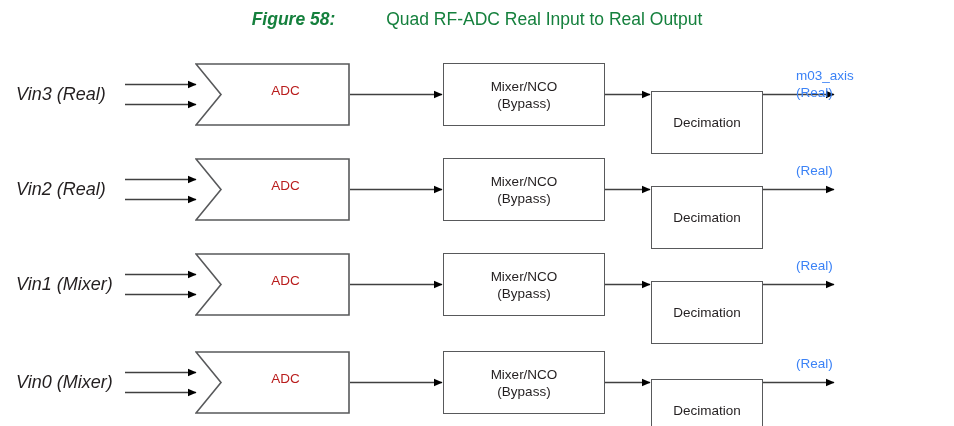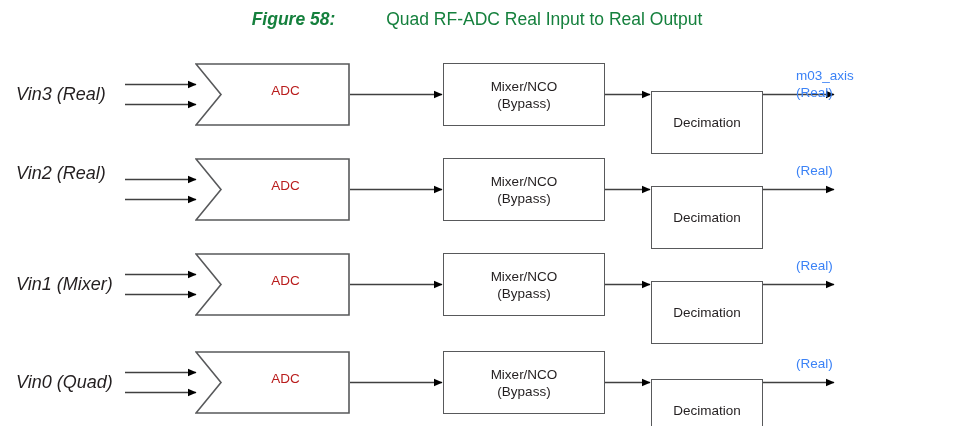--- a/index.html
+++ b/index.html
@@ -182,21 +182,21 @@
     <div class="blk blk-dec">
       <span>Decimation</span>
     </div>
     <div class="out-label">
       <div>m03_axis</div>
       <div>(Real)</div>
     </div>
   </div>
 
   <div class="row" style="top:145px">
-    <div class="in-label" style="top:20px">
+    <div class="in-label" style="top:36px">
       <span>Vin2 (Real)</span>
     </div>
     <div class="adc-shape">
       <svg width="155" height="63" viewBox="0 0 155 63" xmlns="http://www.w3.org/2000/svg">
         <path d="M1,1 L154,1 L154,62 L1,62 L26,31.5 Z" fill="#ffffff" stroke="#58595b" stroke-width="1.6" stroke-linejoin="miter"></path>
       </svg>
     </div>
     <div class="adc-text">
       <span>ADC</span>
     </div>
@@ -231,21 +231,21 @@
     <div class="blk blk-dec">
       <span>Decimation</span>
     </div>
     <div class="out-label">
       <div>(Real)</div>
     </div>
   </div>
 
   <div class="row" style="top:338px">
     <div class="in-label" style="top:36px">
-      <span>Vin0 (Quad)</span>
+      <span>Vin0 (Mixer)</span>
     </div>
     <div class="adc-shape">
       <svg width="155" height="63" viewBox="0 0 155 63" xmlns="http://www.w3.org/2000/svg">
         <path d="M1,1 L154,1 L154,62 L1,62 L26,31.5 Z" fill="#ffffff" stroke="#58595b" stroke-width="1.6" stroke-linejoin="miter"></path>
       </svg>
     </div>
     <div class="adc-text">
       <span>ADC</span>
     </div>
     <div class="blk blk-mixer">

